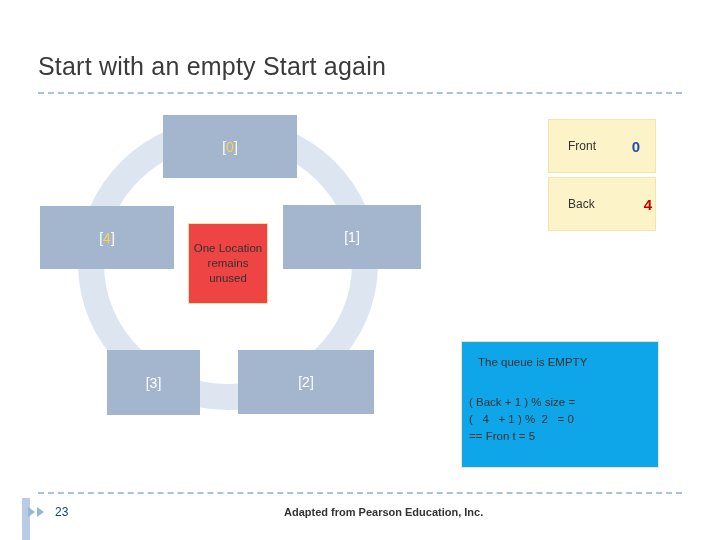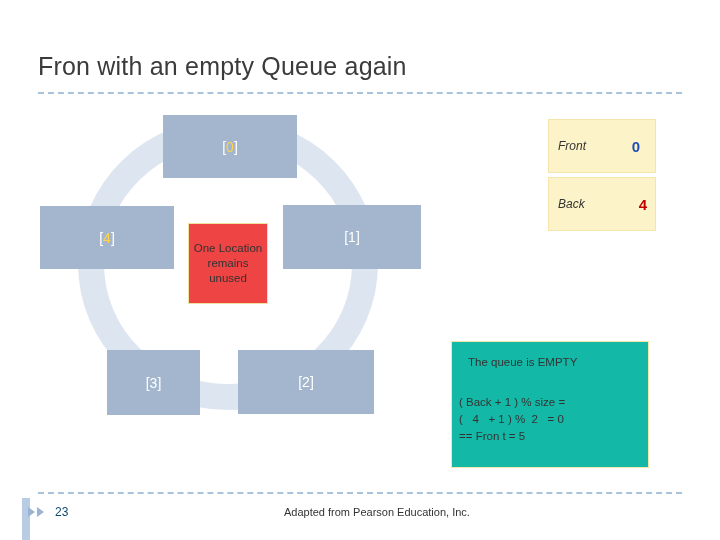--- a/index.html
+++ b/index.html
@@ -71,21 +71,21 @@
     border-left: 7px solid #9ab4d4;
   }
   .tri.a { left: 0px; }
   .tri.b { left: 9px; }
   .footer-credit {
     position: absolute;
     left: 284px;
     top: 506px;
     font-size: 11px;
     color: #333333;
-    font-weight: normal;
+    font-weight: bold;
   }
   .left-bar {
     position: absolute;
     left: 22px;
     top: 498px;
     width: 8px;
     height: 42px;
     background: #b8cce4;
   }
   
@@ -137,42 +137,41 @@
   .fb {
     position: absolute;
     background: #fdf3c8;
     border: 1px solid #f2e6ad;
     display: flex;
     align-items: center;
   }
   .fb .lbl {
     font-size: 12px;
     color: #333333;
-    margin-left: 9px;
+    margin-left: 19px;
     flex: 1;
-    font-style: italic;
   }
   .fb .val {
     font-size: 15px;
     font-weight: bold;
     width: 38px;
     text-align: center;
   }
   .fb.front { left: 548px; top: 119px; width: 106px; height: 52px; }
   .fb.back  { left: 548px; top: 177px; width: 106px; height: 52px; gap: 46px; }
   .val.blue { color: #1f4fb5; }
   .val.red  { color: #c00000; }
   
   .explain {
     position: absolute;
-    left: 451px;
+    left: 461px;
     top: 341px;
     width: 196px;
     height: 125px;
-    background: #14b8a6;
+    background: #0ea5e9;
     border: 1px solid #f2e6ad;
   }
   .explain .etitle {
     position: absolute;
     left: 16px;
     top: 14px;
     font-size: 11.5px;
     color: #333333;
   }
   .explain .eline {
@@ -184,21 +183,21 @@
   }
   .explain .l1 { top: 54px; }
   .explain .l2 { top: 71px; }
   .explain .l3 { top: 88px; }
 </style>
 </head>
 <body>
 
 <div class="slide">
 
-  <div class="title">Fron with an empty Queue again</div>
+  <div class="title">Start with an empty Start again</div>
   <div class="title-rule"></div>
 
   <div class="ring"></div>
 
   <div class="cell c0">
     <span class="idx">[<span class="hl">0</span>]</span>
   </div>
   <div class="cell c1">
     <span class="idx">[1]</span>
   </div>

